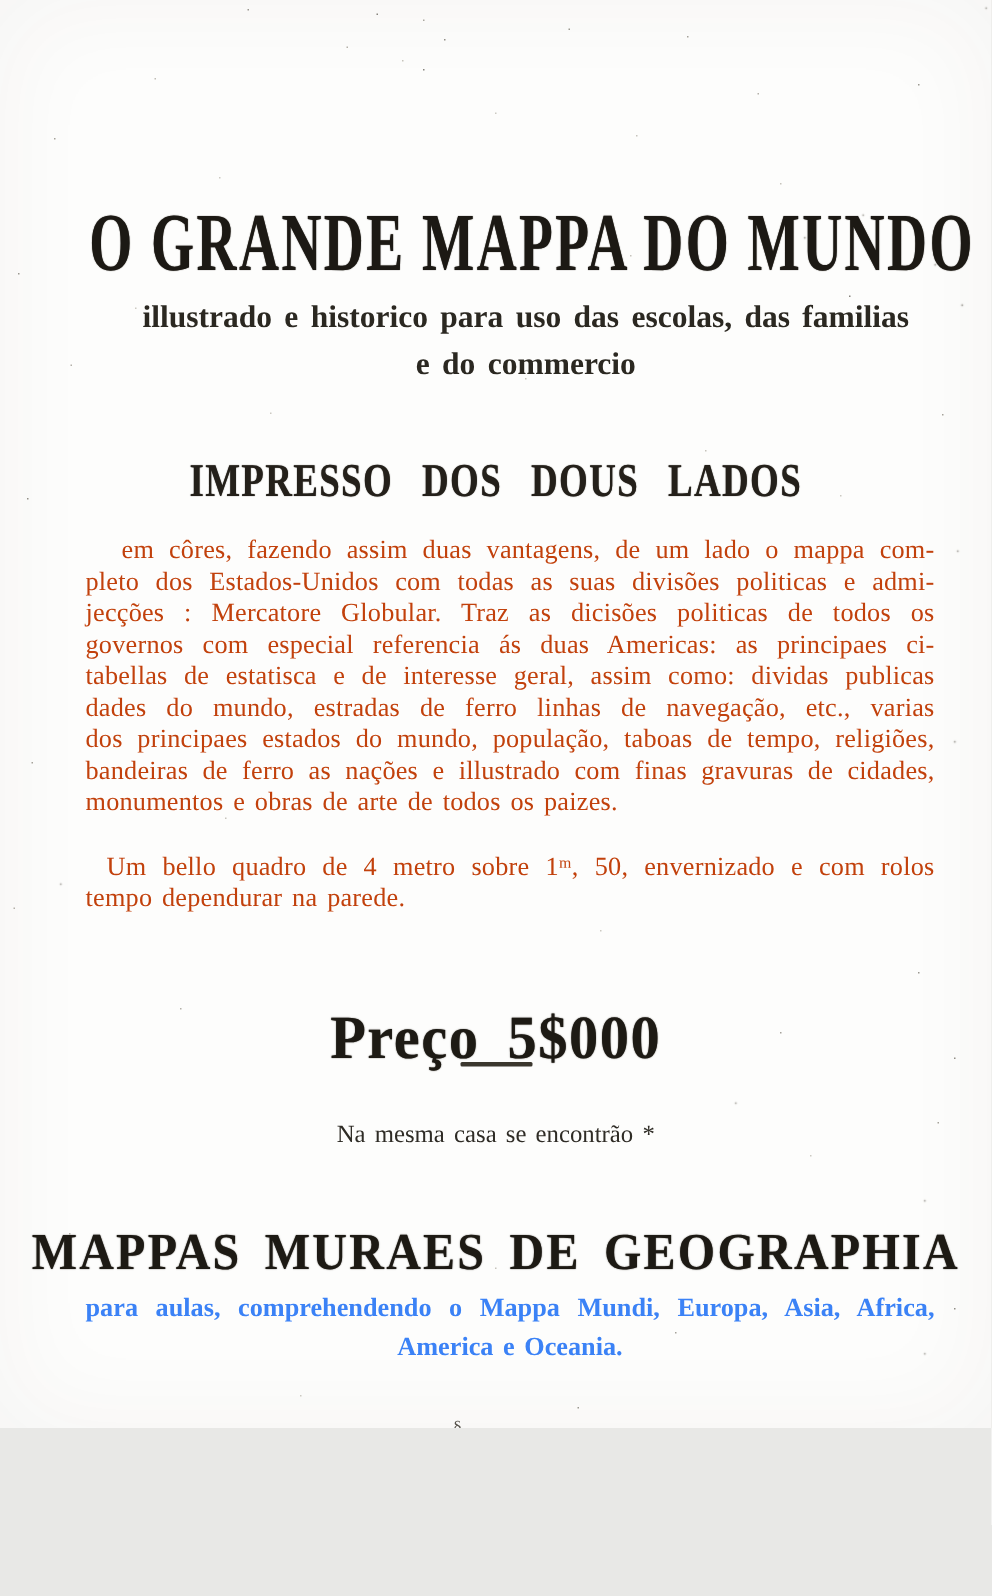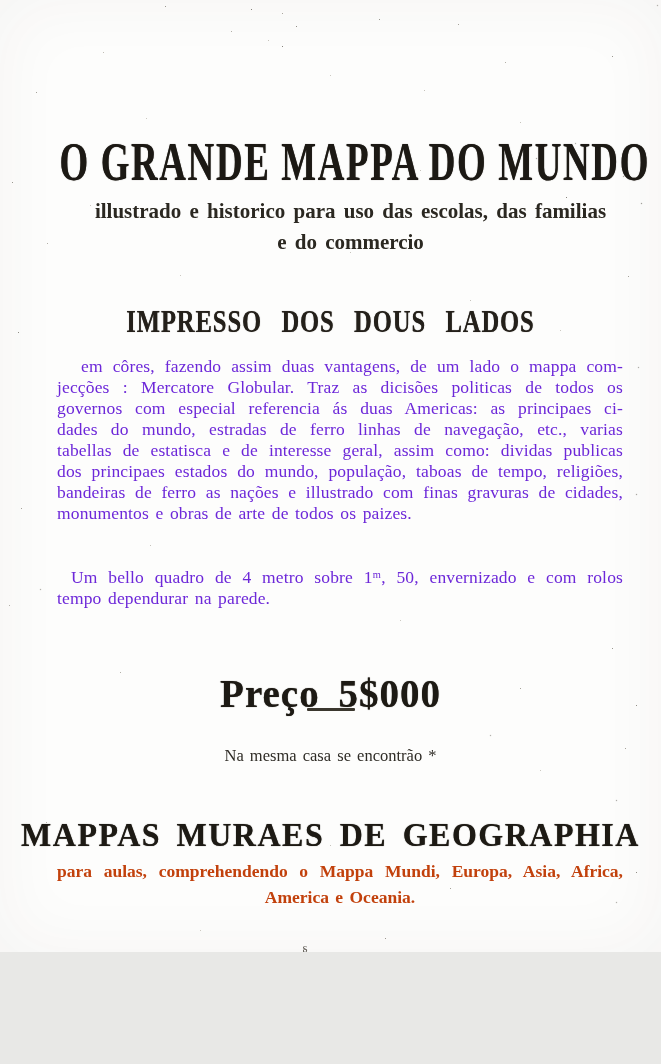--- a/index.html
+++ b/index.html
@@ -80,21 +80,21 @@
     text-shadow: 0 0 0.8px rgba(25,20,12,0.85);
   }
 
   
   .para {
     left: 57px; width: 566px;
     font-size: 17.5px;
     line-height: 21px;
     word-spacing: 2px;
     letter-spacing: 0.15px;
-    color: #6d28d9;
+    color: #c2410c;
   }
   .para .tline { text-align: justify; text-align-last: justify; }
   .para .tline:last-child { text-align-last: left; }
   .para.indent-lg .tline:first-child { text-indent: 24px; }
   .para.indent-sm .tline:first-child { text-indent: 14px; }
   .description-para { top: 356px; }
   .size-para { top: 567px; }
 
   .availability-note {
     top: 746px; left: 0; width: 661px;
@@ -102,21 +102,21 @@
     font-size: 16.5px;
     color: #2f2c26;
     word-spacing: 2px;
   }
 
   .murals-subtitle {
     top: 858px; left: 57px; width: 566px;
     font-size: 17.5px;
     line-height: 26px;
     font-weight: bold;
-    color: #c2410c;
+    color: #3b82f6;
     word-spacing: 2px;
   }
   .murals-subtitle .tline:first-child { text-align: justify; text-align-last: justify; }
   .murals-subtitle .tline:last-child { text-align: left; text-align-last: center; }
 
   
   .divider {
     top: 708px; left: 307px;
     width: 48px; height: 3px;
     background: #3b372e;
@@ -176,24 +176,25 @@
 
   <div class="block subtitle centered">
       <div class="tline">illustrado e historico para uso das escolas, das familias</div>
       <div class="tline">e do commercio</div>
     </div>
 
   <h2 class="block heading-impresso">IMPRESSO DOS DOUS LADOS</h2>
 
   <div class="block para indent-lg description-para">
       <div class="tline">em côres, fazendo assim duas vantagens, de um lado  o mappa com-</div>
+      <div class="tline">pleto dos Estados-Unidos com todas as suas divisões politicas e admi-</div>
       <div class="tline">jecções : Mercatore Globular. Traz as dicisões politicas de todos os</div>
       <div class="tline">governos com especial referencia ás duas Americas:  as principaes ci-</div>
+      <div class="tline">tabellas de estatisca e de interesse geral, assim como: dividas publicas</div>
       <div class="tline">dades do mundo, estradas de ferro linhas de navegação,  etc., varias</div>
-      <div class="tline">tabellas de estatisca e de interesse geral, assim como: dividas publicas</div>
       <div class="tline">dos principaes estados do mundo, população, taboas de tempo, religiões,</div>
       <div class="tline">bandeiras de ferro as nações e illustrado com finas gravuras de cidades,</div>
       <div class="tline">monumentos e obras de arte de todos os paizes.</div>
     </div>
 
   <div class="block para indent-sm size-para">
       <div class="tline">Um bello quadro de 4 metro sobre 1ᵐ, 50, envernizado e com rolos</div>
       <div class="tline">tempo dependurar na parede.</div>
     </div>
 

